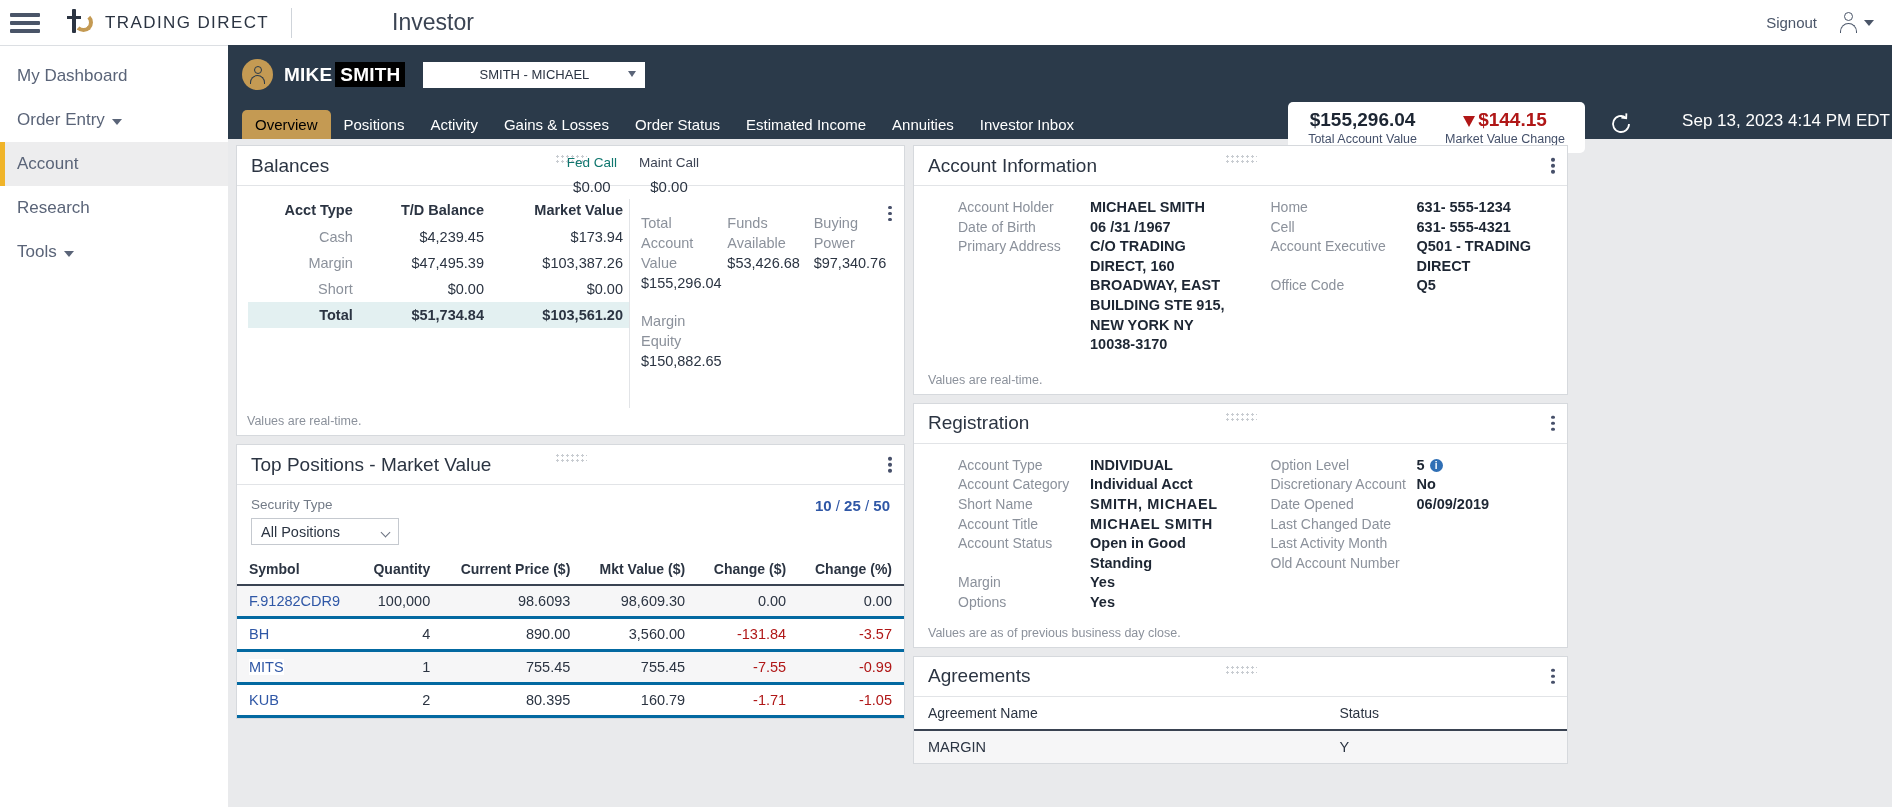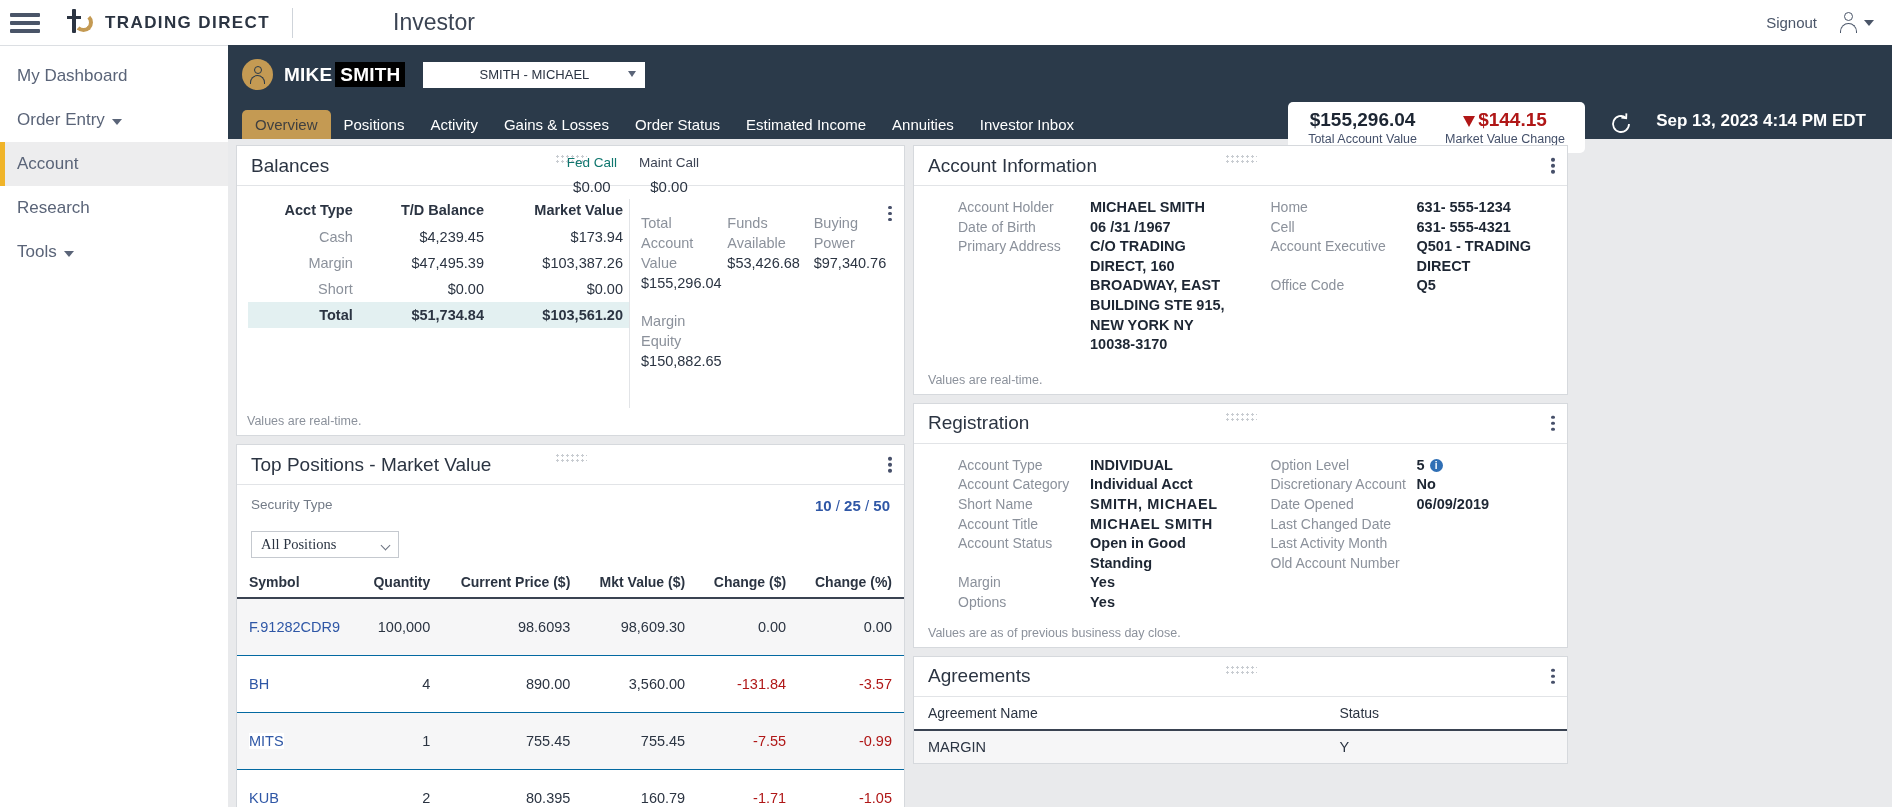--- a/index.html
+++ b/index.html
@@ -32,21 +32,21 @@
   }
   .brand-logo .stem {
     position: absolute; left: 6px; top: 1px;
     width: 4px; height: 24px; background: #2b3442; border-radius: 1px;
   }
   .brand-logo .cross {
     position: absolute; left: 1px; top: 8px;
     width: 14px; height: 3.5px; background: #2b3442;
   }
   .brand-name {
-    font-size: 17px; font-weight: bold; letter-spacing: 1.4px;
+    font-size: 17px; font-weight: normal; letter-spacing: 1.4px;
     color: #2b3442; margin-left: 9px;
   }
   .brand-sep {
     width: 1px; height: 30px; background: #cfd4da; margin-left: 22px;
   }
   .app-title {
     font-size: 23px; color: #3b4453; margin-left: 100px; font-weight: normal;
   }
   .topbar-right {
     position: absolute; right: 18px; top: 0; height: 45px;
@@ -139,30 +139,30 @@
   .dn-arrow {
     display: inline-block; width: 0; height: 0; margin-right: 3px;
     border-left: 6px solid transparent; border-right: 6px solid transparent;
     border-top: 11px solid #b01717; vertical-align: -1px;
   }
   .refresh-ico {
     position: absolute; right: 258px; top: 66px;
     width: 26px; height: 26px; cursor: pointer;
   }
   .timestamp {
-    position: absolute; right: 26px; top: 66px;
-    color: #ffffff; font-size: 17px; font-weight: bold; margin-left: 32px;
+    position: absolute; right: 2px; top: 66px;
+    color: #ffffff; font-size: 17px; font-weight: normal; margin-left: 32px;
   }
   
   .tabs { display: flex; align-items: flex-end; position: absolute; bottom: 0; left: 14px; }
   .tab {
     padding: 6px 13px 6px 13px; font-size: 15px; color: #ffffff;
     cursor: pointer; white-space: nowrap;
   }
-  .tab.active { background: #c49a53; color: #404040; border-radius: 5px 5px 0 0; font-weight: normal; margin-top: 35px; }
+  .tab.active { background: #c49a53; color: #000000; border-radius: 5px 5px 0 0; font-weight: normal; margin-top: 35px; }
   
   .main-grid {
     display: flex; gap: 8px; padding: 6px 8px 0 8px;
     background: #e9eaec; height: 668px;
   }
   .col { display: flex; flex-direction: column; gap: 8px; }
   .col-left { width: 669px; }
   .col-right { width: 655px; }
   .card {
     background: #ffffff; border: 1px solid #d6d9dd; position: relative;
@@ -212,46 +212,45 @@
   table.bal tr.total td.lbl { color: #2b3442; }
   .mini-grid { display: flex; gap: 4px; }
   .mini-col { flex: 1; }
   .mini-lbl { font-size: 14.5px; color: #8b919b; line-height: 20px; }
   .mini-val { font-size: 14.5px; color: #2b3442; line-height: 20px; font-weight: normal; }
   .mini-block { margin-top: 18px; }
   
   .pos-filter { padding: 12px 14px 0 14px; position: relative; }
   .pos-filter .flab { font-size: 13.5px; color: #737b87; }
   .pos-select {
-    margin-top: 19px; width: 148px; height: 27px; border: 1px solid #c5c9cf;
+    margin-top: 6px; width: 148px; height: 27px; border: 1px solid #c5c9cf;
     display: flex; align-items: center; padding: 0 9px;
     font-size: 14.5px; color: #2b3442; position: relative; cursor: pointer;
     background: #fff;
-    font-family: Liberation Serif, serif;
   }
   .pos-select .sel-caret2 {
     position: absolute; right: 9px; top: 10px; width: 7px; height: 7px;
     border-right: 1.6px solid #6b7280; border-bottom: 1.6px solid #6b7280;
     transform: rotate(45deg);
   }
   .pager {
     position: absolute; right: 14px; top: 12px;
     font-size: 15px; color: #2f57a6; font-weight: bold;
   }
   .pager span { cursor: pointer; }
   .pager .sep { color: #2f57a6; font-weight: normal; }
   table.pos { width: 100%; border-collapse: collapse; margin-top: 10px; }
   table.pos th {
     font-size: 14px; font-weight: bold; color: #2b3442; text-align: right;
     padding: 6px 12px 7px 12px; border-bottom: 2px solid #3a4352;
   }
   table.pos th:first-child, table.pos td:first-child { text-align: left; }
   table.pos td {
     font-size: 14.5px; color: #2b3442; text-align: right;
-    padding: 20px 12px; border-bottom: 1px solid #0369a1;
+    padding: 7px 12px; border-bottom: 3px solid #0369a1;
   }
   table.pos tbody tr:nth-child(odd) { background: #f6f6f7; }
   table.pos td.sym { color: #2f57a6; cursor: pointer; }
   table.pos td.sym .hl { background: #ffffff; }
   table.pos td.neg { color: #b01717; }
   
   .info-body { display: flex; padding: 12px 14px 0 14px; }
   .info-col { flex: 1; display: flex; margin-left: 30px; }
   .info-col .keys { width: 132px; }
   .info-col .vals { flex: 1; }

